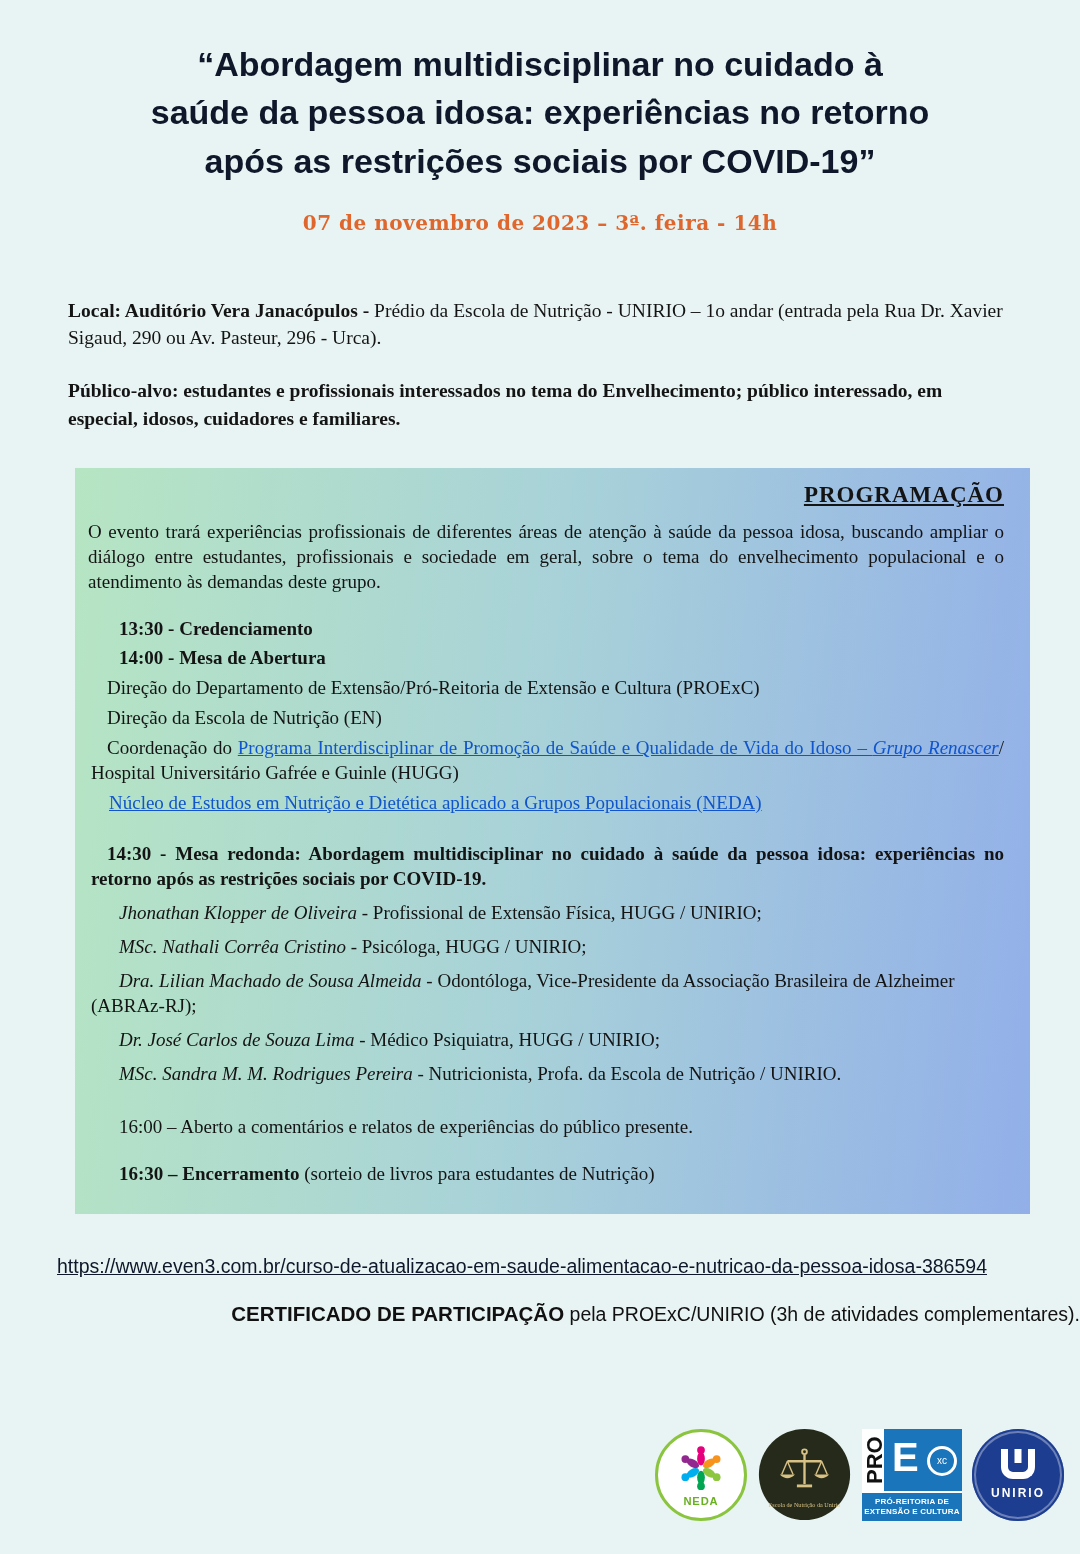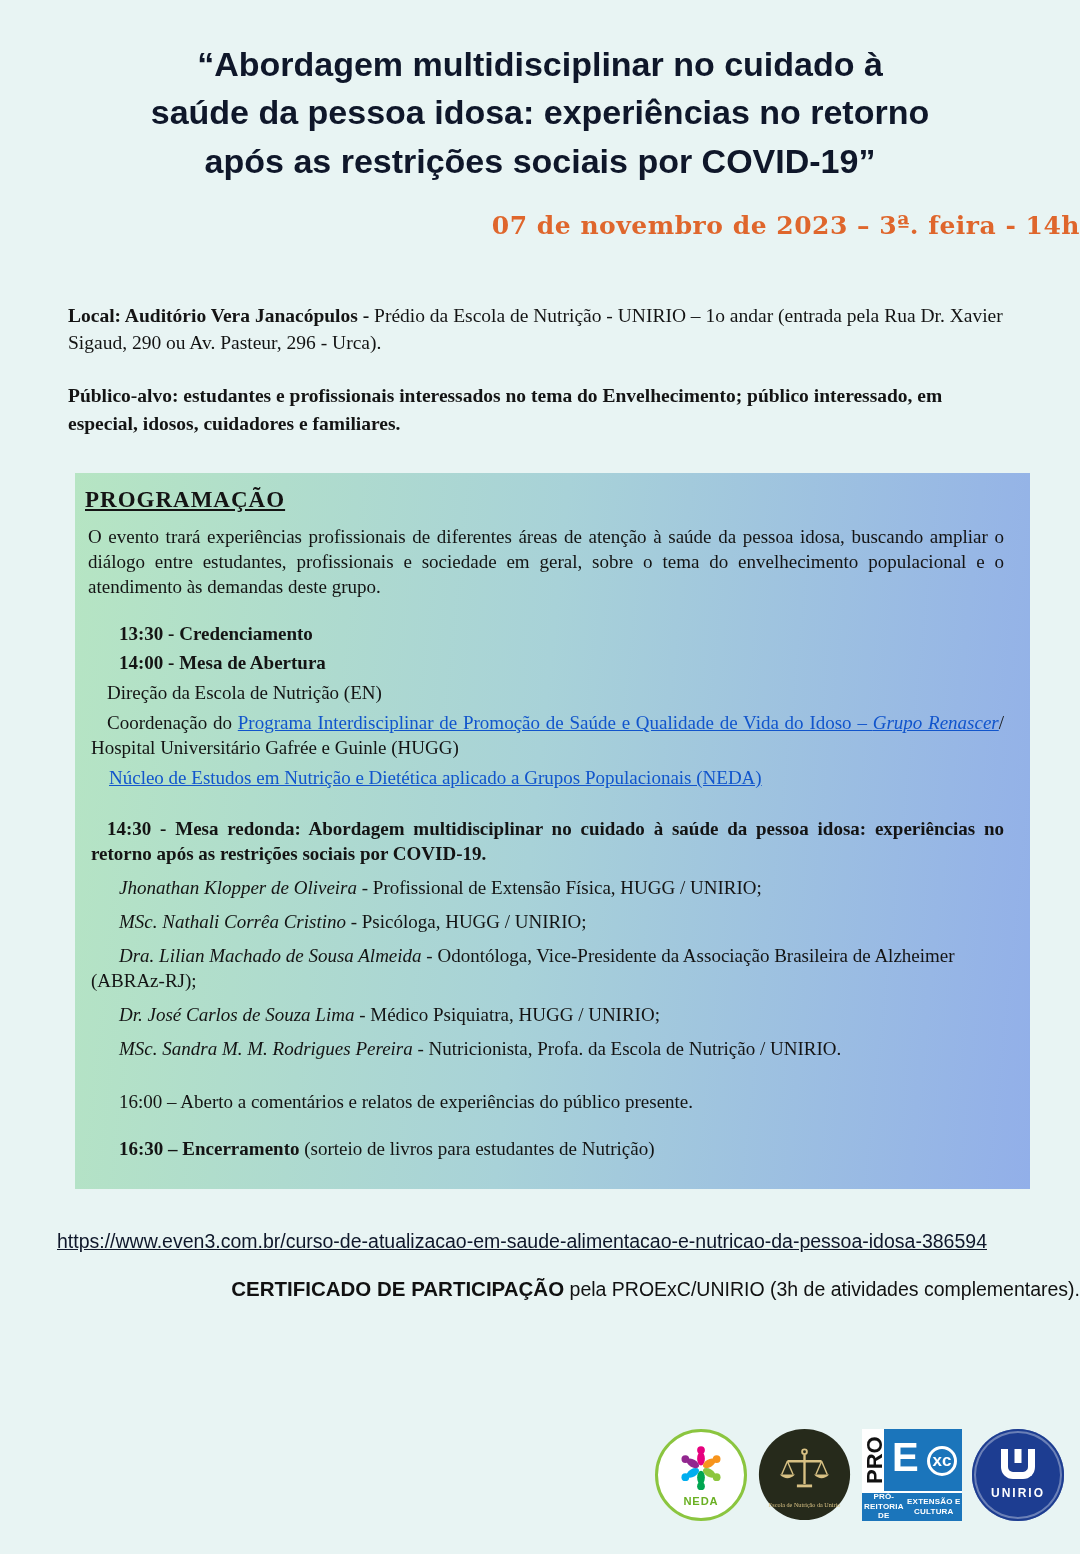--- a/index.html
+++ b/index.html
@@ -19,24 +19,24 @@
     text-align:center;
     font-family:"Liberation Sans", sans-serif;
     font-weight:bold;
     font-size:34px;
     line-height:1.42;
     color:#0f172a;
   }
   .title .tl { display:block; }
   .date {
     margin-top:26px;
-    text-align:right;
+    text-align:center;
     font-family:"DejaVu Serif", serif;
     font-weight:bold;
-    font-size:25px;
+    font-size:20px;
     letter-spacing:0.5px;
     color:#df662c;
   }
   
   .info-block {
     margin:62px 64px 0 68px;
     font-size:19.5px;
     line-height:1.4;
   }
   .info-para + .info-para { margin-top:26px; }
@@ -44,21 +44,21 @@
   
   .program {
     margin:36px 0 0 75px;
     width:955px;
     padding:14px 26px 28px 10px;
     background:linear-gradient(96deg, #b6e5c3 0%, #a8d2d8 48%, #92afe9 100%);
     font-size:19px;
     line-height:25px;
   }
   .program h2 {
-    text-align:left;
+    text-align:right;
     font-size:23px;
     font-weight:bold;
     letter-spacing:1px;
     text-decoration:underline;
   }
   .intro { margin:12px 0 0 3px; text-align:justify; }
   .time-line { font-weight:bold; margin:22px 0 0 34px; }
   .time-line + .time-line { margin-top:4px; }
   .open-line { margin:5px 0 0 22px; }
   .coord { margin:5px 0 0 6px; text-indent:16px; text-align:justify; }
@@ -117,27 +117,27 @@
     position:absolute; left:22px; top:0;
     width:78px; height:62px;
     background:#1b75bb; color:#fff;
   }
   .pe { position:absolute; left:8px; top:6px; font-size:40px; font-weight:bold; }
   .pxc {
     position:absolute; right:5px; top:17px;
     width:30px; height:30px;
     border:3px solid #fff; border-radius:50%;
     display:flex; align-items:center; justify-content:center;
-    font-size:17px; font-weight:bold;
+    font-size:10px; font-weight:normal;
   }
   .proexc-band {
     position:absolute; left:0; bottom:0;
     width:100%; height:28px;
     background:#1b75bb; color:#fff;
-    display:flex; flex-direction:row;
+    display:flex; flex-direction:column;
     align-items:center; justify-content:center;
     font-size:8px; font-weight:bold; line-height:1.2; letter-spacing:0.2px;
     text-align:center;
   }
   .logo-unirio {
     width:92px; height:92px; border-radius:50%;
     background:#1d3d91;
     display:flex; flex-direction:column;
     align-items:center; justify-content:center;
     box-shadow:inset 0 0 0 2px #1d3d91, inset 0 0 0 4px rgba(255,255,255,0.35);
@@ -179,20 +179,21 @@
     <p class="info-para bold">Público-alvo: estudantes e profissionais interessados no tema do Envelhecimento; público interessado, em especial, idosos, cuidadores e familiares.</p>
   </div>
 
   <div class="program">
     <h2>PROGRAMAÇÃO</h2>
     <p class="intro">O evento trará experiências profissionais de diferentes áreas de atenção à saúde da pessoa idosa, buscando ampliar o diálogo entre estudantes, profissionais e sociedade em geral, sobre o tema do envelhecimento populacional e o atendimento às demandas deste grupo.</p>
 
     <p class="time-line">13:30 - Credenciamento</p>
     <p class="time-line">14:00 - Mesa de Abertura</p>
 
+    <p class="open-line">Direção do Departamento de Extensão/Pró-Reitoria de Extensão e Cultura (PROExC)</p>
     <p class="open-line">Direção da Escola de Nutrição (EN)</p>
 
     <p class="coord"><span>Coordenação do </span><a class="link"><span>Programa Interdisciplinar de Promoção de Saúde e Qualidade de Vida do Idoso – </span><em>Grupo Renascer</em></a><span>/ Hospital Universitário Gafrée e Guinle (HUGG)</span></p>
 
     <p class="neda-line"><a class="link">Núcleo de Estudos em Nutrição e Dietética aplicado a Grupos Populacionais (NEDA)</a></p>
 
     <p class="mesa">14:30 - Mesa redonda: Abordagem multidisciplinar no cuidado à saúde da pessoa idosa: experiências no retorno após as restrições sociais por COVID-19.</p>
 
     <p class="speaker"><em>Jhonathan Klopper de Oliveira</em><span> - Profissional de Extensão Física, HUGG / UNIRIO;</span></p>
     <p class="speaker"><em>MSc. Nathali Corrêa Cristino</em><span> - Psicóloga, HUGG / UNIRIO;</span></p>

